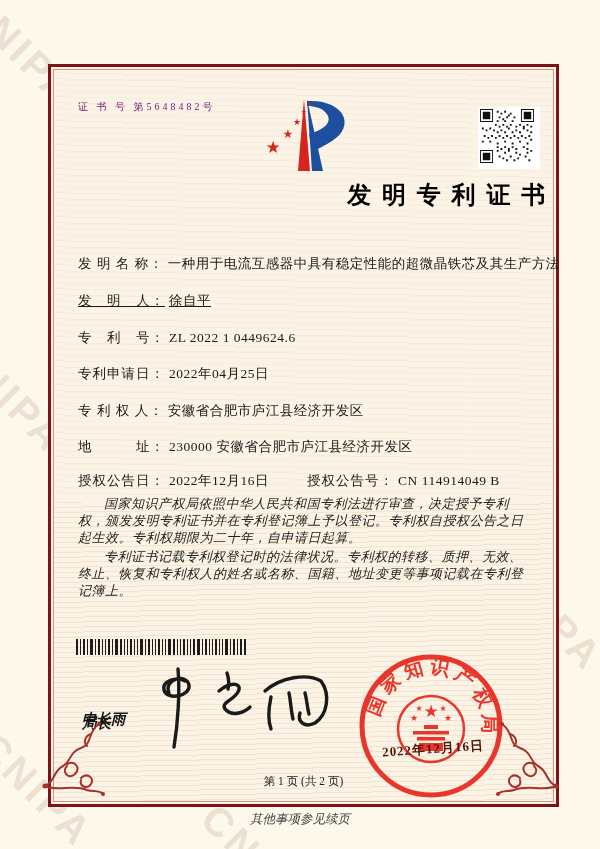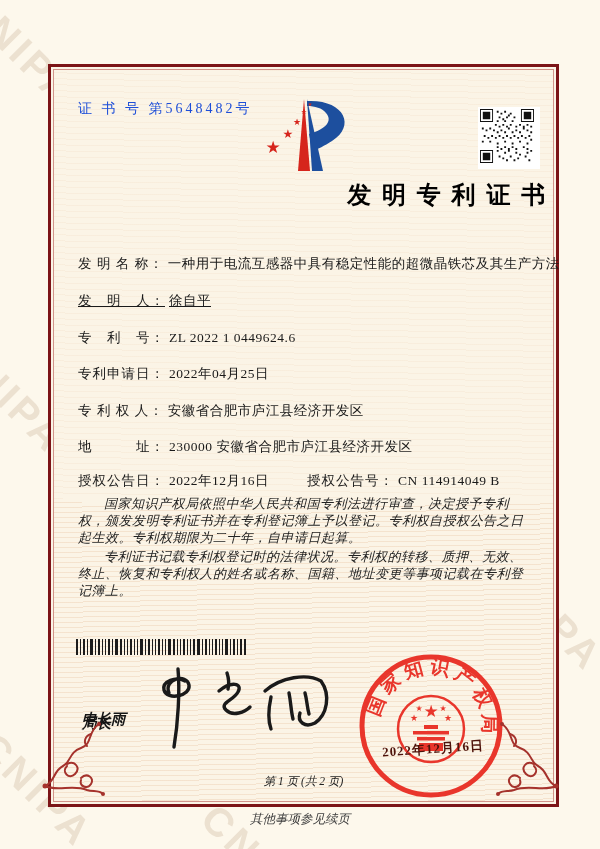--- a/index.html
+++ b/index.html
@@ -30,33 +30,33 @@
     background:
       repeating-linear-gradient(179deg, rgba(214,148,96,.18) 0 1px, rgba(0,0,0,0) 1px 5px);
     pointer-events:none;
   }
   .waves-top{
     position:absolute;left:2px;right:2px;top:2px;height:430px;
     background:
       repeating-linear-gradient(181deg, rgba(214,148,96,.07) 0 1px, rgba(0,0,0,0) 1px 6px);
     pointer-events:none;
   }
-  .cert-no{position:absolute;left:27px;top:33px;font-size:14px;letter-spacing:3px;color:#1d4ed8;}
+  .cert-no{position:absolute;left:27px;top:33px;font-size:10px;letter-spacing:3px;color:#701a75;}
   .title{
     position:absolute;left:0;top:112px;width:100%;text-align:right;
     font-size:24px;font-weight:700;letter-spacing:.45em;text-indent:.45em;color:#000000;
   }
   .field-row{position:absolute;left:27px;font-size:13.5px;white-space:nowrap;color:#1a1a1a;}
   .field-row .lab{letter-spacing:1px;}
   .field-row .val{margin-left:4px;letter-spacing:.5px;}
   .paras{position:absolute;left:27px;top:428px;width:452px;font-size:13px;line-height:17px;
     color:#222;font-style:italic;}
   .paras p{margin:0 0 2px 0;text-indent:2em;letter-spacing:.5px;}
   .officer{font-size:14.5px;font-weight:700;font-style:italic;color:#151515;}
-  .pagenum{position:absolute;left:0;top:707px;width:100%;text-align:center;font-size:11.5px;color:#222;font-style:italic;}
+  .pagenum{position:absolute;left:0;top:707px;width:100%;text-align:center;font-size:11.5px;color:#222;}
   .footer-note{position:absolute;left:0;top:811px;width:100%;text-align:center;
     font-size:12.5px;font-style:italic;color:#404040;z-index:2;}
   .stamp-date{
     position:absolute;left:312px;top:673px;width:140px;text-align:center;
     font-size:13px;font-weight:700;letter-spacing:1px;color:#4e130b;
     transform:rotate(-4deg);z-index:3;
   }
   .seal-wrap{position:absolute;left:305px;top:584px;width:150px;height:150px;z-index:2;opacity:.93;}
   .sig-wrap{position:absolute;left:88px;top:596px;width:210px;height:90px;z-index:2;}
   .flour{position:absolute;width:72px;height:78px;z-index:3;}

